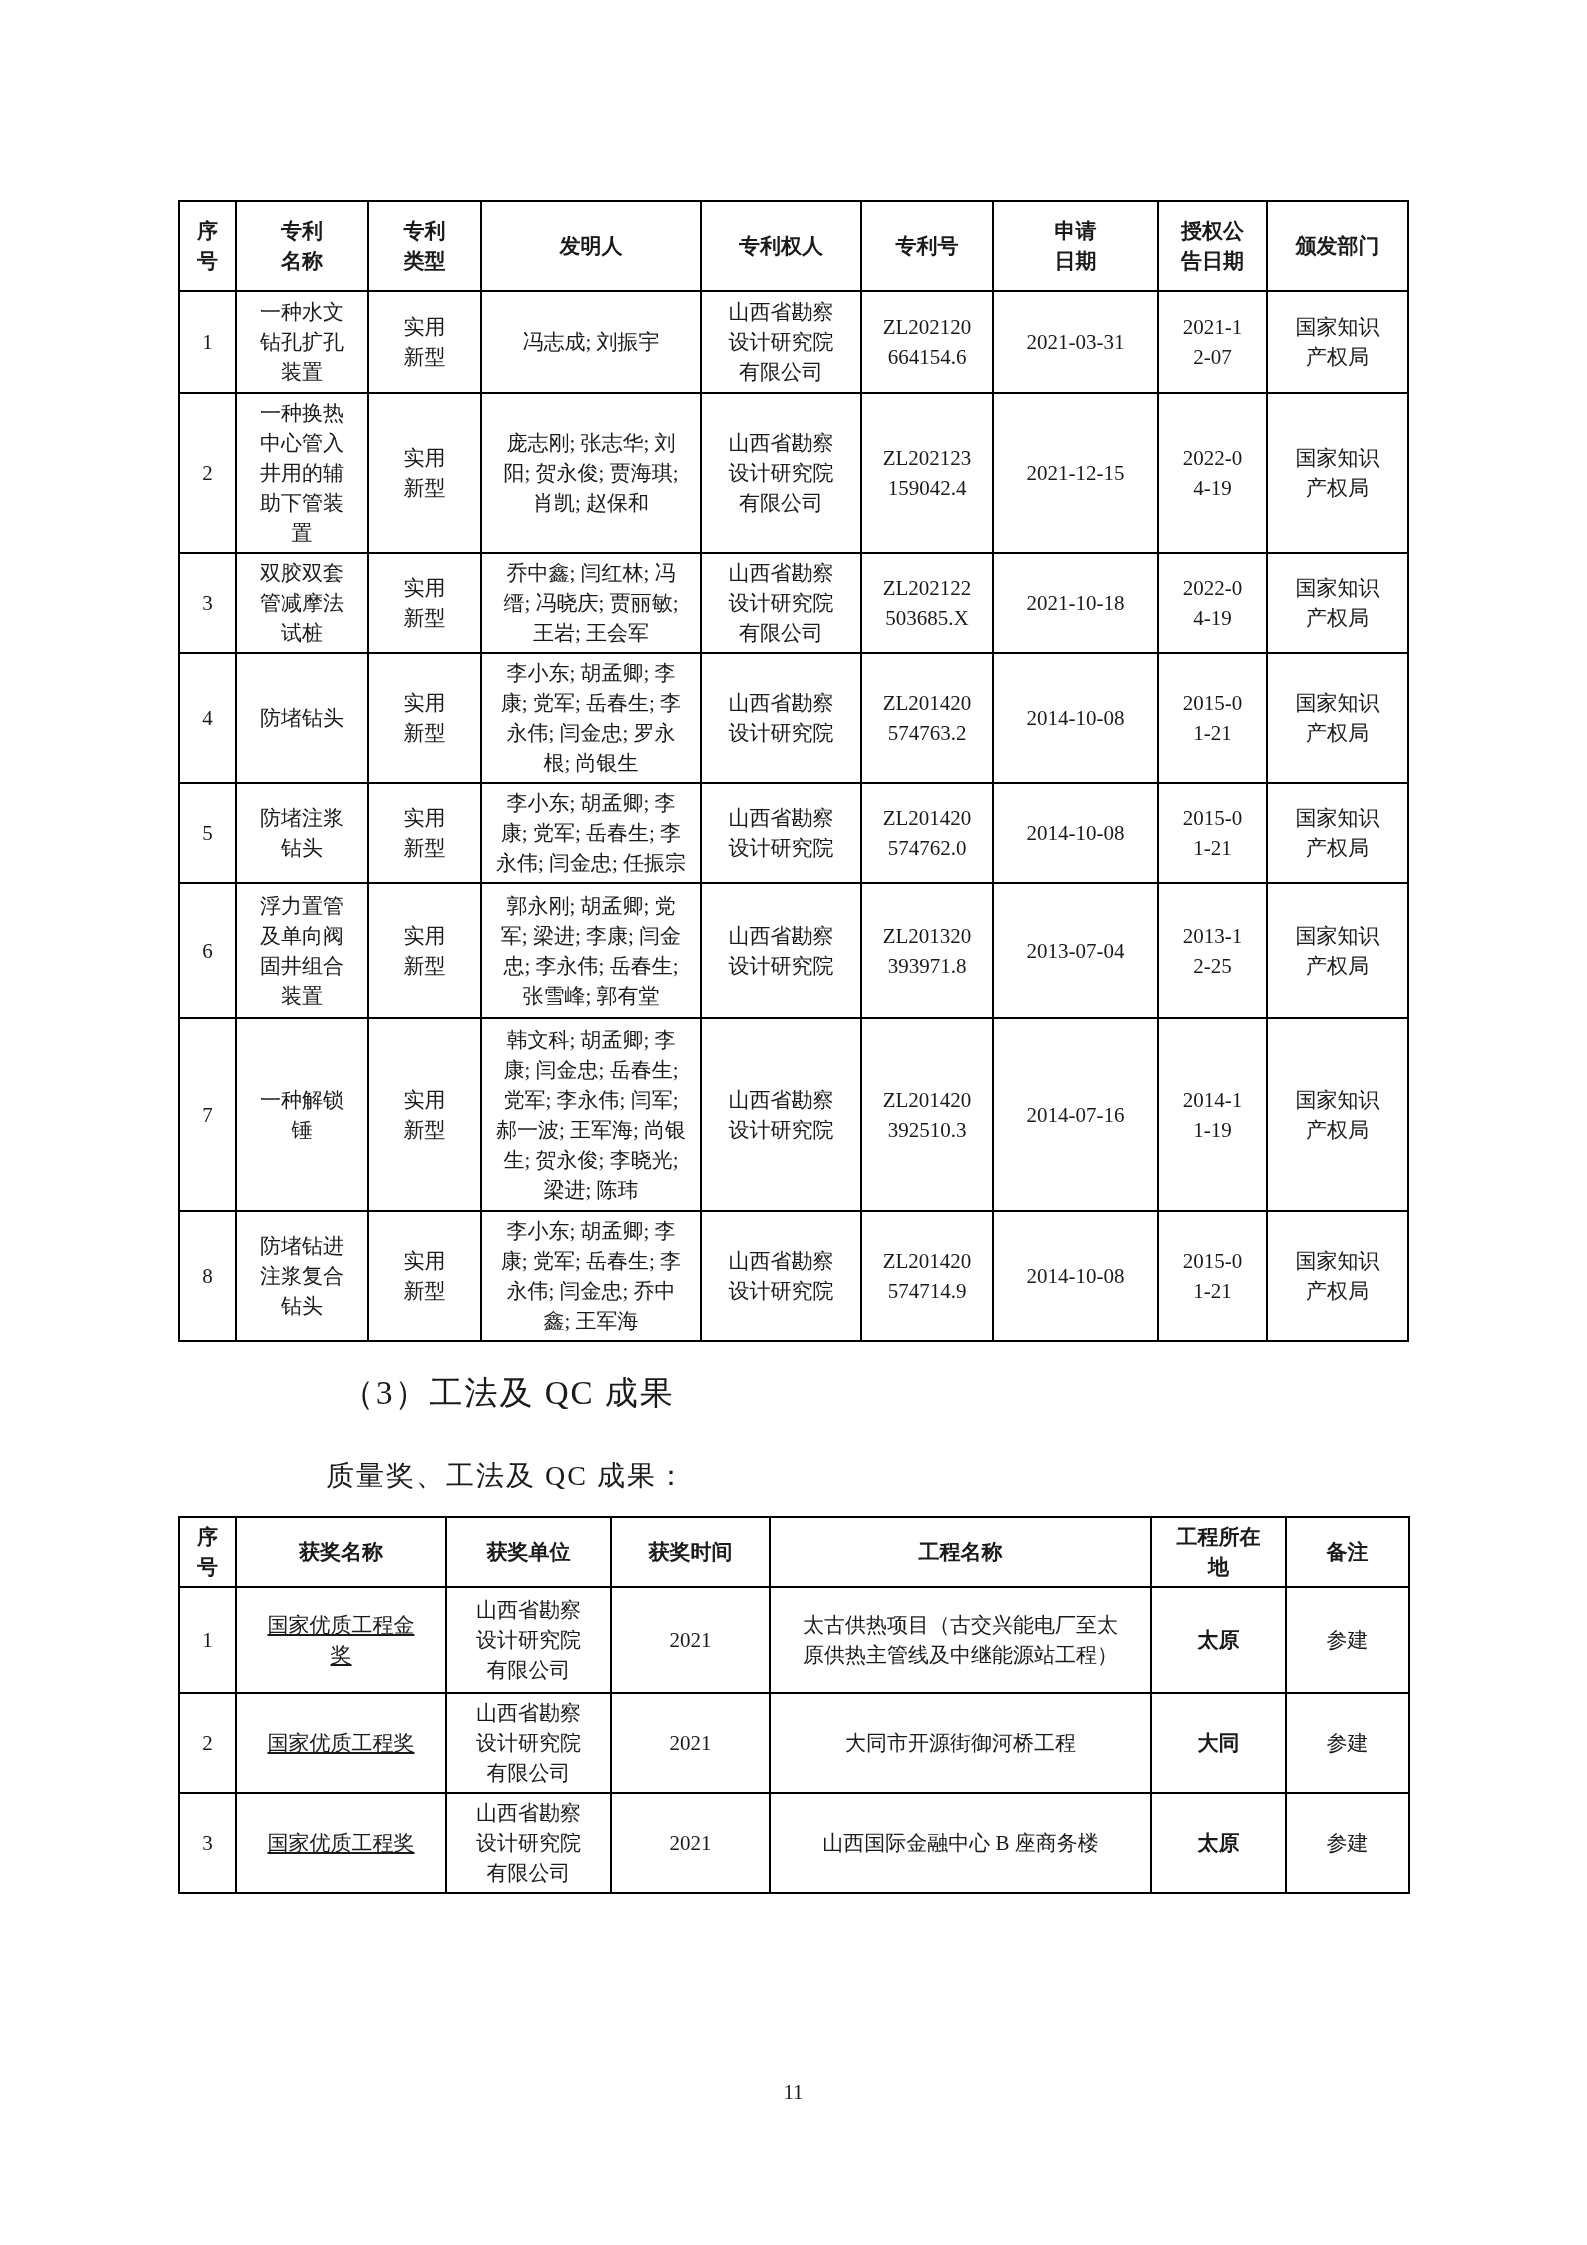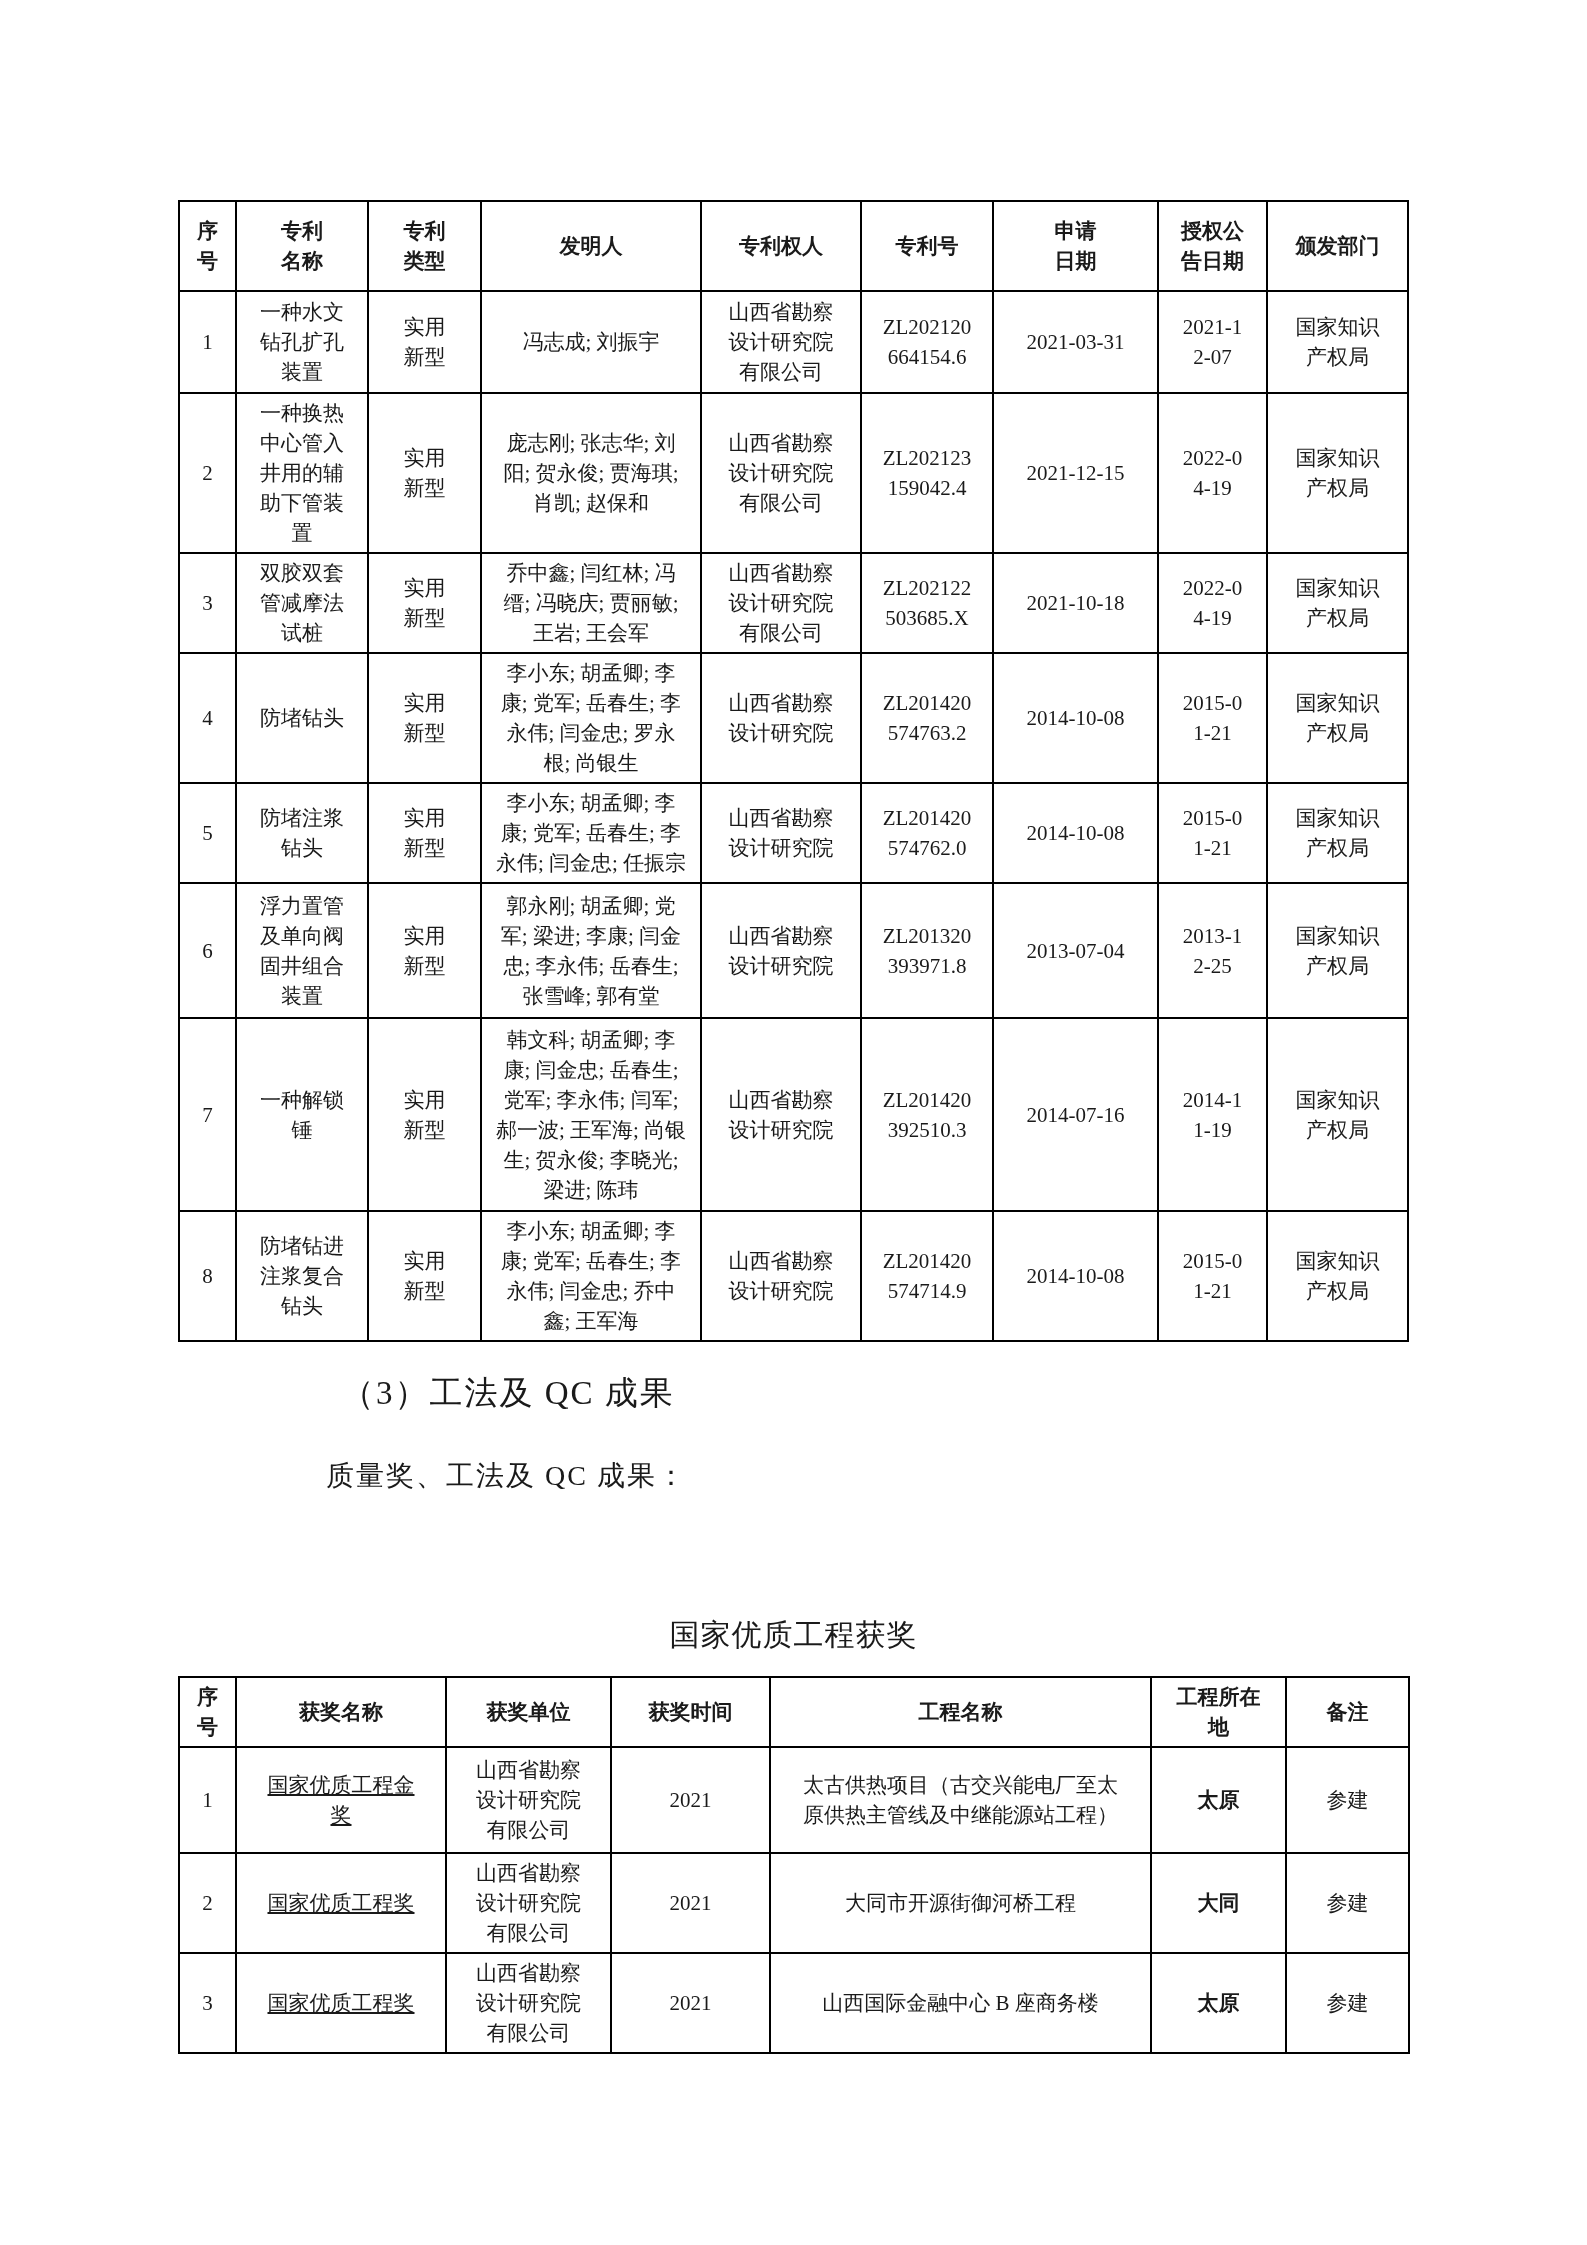--- a/index.html
+++ b/index.html
@@ -230,21 +230,20 @@
             <td>2015-01-21</td>
             <td>国家知识产权局</td>
           </tr>
         </tbody>
       </table>
 
     <p class="method-heading">（3）工法及 QC 成果</p>
 
     <p class="quality-line">质量奖、工法及 QC 成果：</p>
 
-    <h2 class="award-title">国家优质工程获奖</h2>
 
     <table class="tbl award">
       <colgroup>
         <col style="width:57px">
         <col style="width:210px">
         <col style="width:165px">
         <col style="width:159px">
         <col style="width:381px">
         <col style="width:135px">
         <col style="width:123px">
@@ -288,13 +287,14 @@
             <td>2021</td>
             <td>山西国际金融中心 B 座商务楼</td>
             <td>太原</td>
             <td>参建</td>
           </tr>
         </tbody>
       </table>
 
   </div>
 
+  <div class="pageno">11</div>
 </div>
 
 </body></html>

